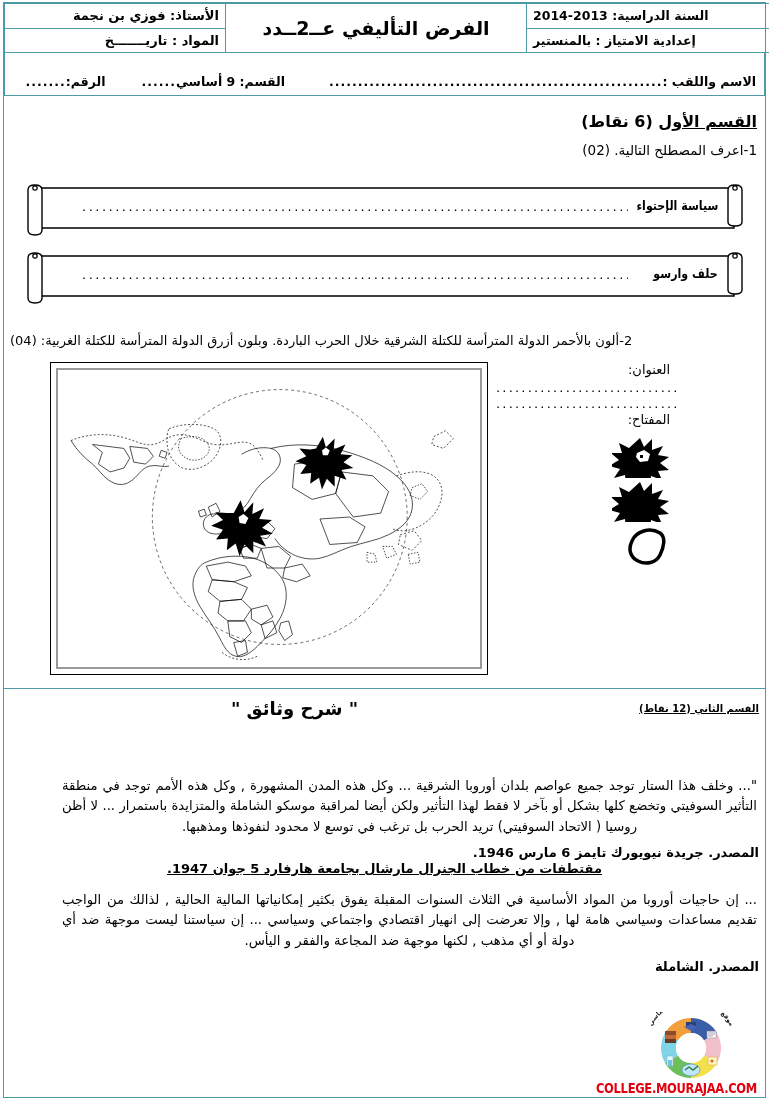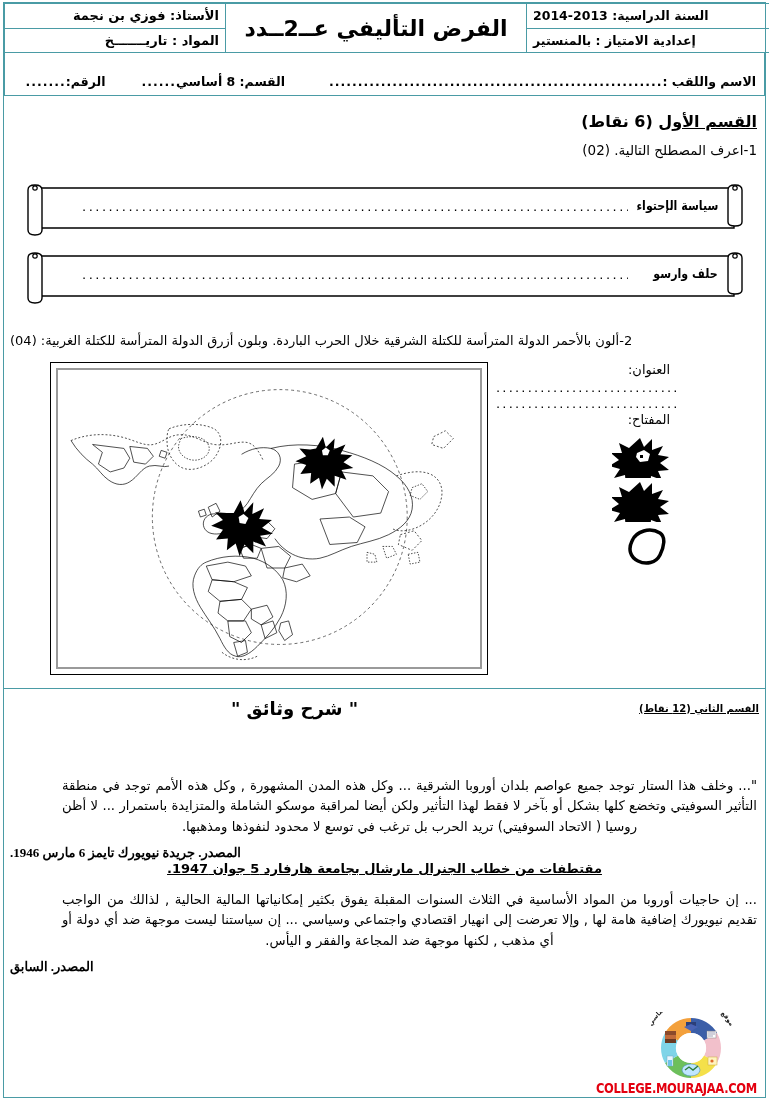--- a/index.html
+++ b/index.html
@@ -46,21 +46,21 @@
     border: 1.2px solid #4a9ba5;
     padding: 1px 6px;
     vertical-align: middle;
     font-weight: bold;
     white-space: nowrap;
   }
   .cell-right { width: 208px; text-align: right; font-size: 13px; }
   .cell-mid   { width: 288px; text-align: center; }
   .cell-left  { width: 263px; text-align: left; font-size: 12.5px; }
   .exam-title {
-    font-size: 22px;
+    font-size: 19px;
     font-weight: bold;
     letter-spacing: 0px;
   }
   .hdr-mid-cell { height: 46px; }
 
   
   .student-row {
     position: absolute;
     left: 4px;
     top: 52px;
@@ -250,22 +250,21 @@
   }
   .doc-body-1 { top: 776px; }
   .doc-body-2 { top: 890px; }
 
   .doc-src {
     position: absolute;
     left: 10px;
     right: 10px;
     font-size: 13px;
     font-weight: bold;
-    text-align: left;
-    font-family: Liberation Serif, serif;
+    text-align: right;
   }
   .doc-src-1 { top: 845px; }
   .doc-src-2 { top: 959px; }
 
   
   .logo-wrap {
     position: absolute;
     left: 625px;
     top: 1012px;
     width: 132px;
@@ -303,21 +302,21 @@
       <td class="cell-left">إعدادية الامتياز : بالمنستير</td>
       <td class="cell-right">المواد : تاريـــــــخ</td>
     </tr>
   </tbody>
     </table>
 
   <div class="student-row">
     <span class="seg">الاسم واللقب :</span>
     <span class="seg dots-sm">..........................................................</span>
     <span class="gap-a"></span>
-    <span class="seg">القسم: 8 أساسي</span>
+    <span class="seg">القسم: 9 أساسي</span>
     <span class="seg dots-sm">......</span>
     <span class="gap-b"></span>
     <span class="seg">الرقم:</span>
     <span class="seg dots-sm">.......</span>
   </div>
 
   <div class="sec1-title">
     <span class="underlined">القسم الأول</span>
     <span>(6 نقاط)</span>
   </div>
@@ -465,22 +464,22 @@
       <span>القسم الثاني</span>
       <span>(12 نقاط)</span>
     </div>
     <div class="sec2-sub">" شرح وثائق  "</div>
   </div>
 
   <div class="doc-body doc-body-1">"... وخلف هذا الستار توجد جميع عواصم بلدان أوروبا الشرقية ... وكل هذه المدن المشهورة , وكل هذه الأمم توجد في منطقة التأثير السوفيتي وتخضع كلها بشكل أو بآخر لا فقط لهذا التأثير ولكن أيضا لمراقبة موسكو الشاملة والمتزايدة باستمرار ... لا أظن روسيا ( الاتحاد السوفيتي) تريد الحرب بل ترغب في توسع لا محدود لنفوذها ومذهبها.</div>
   <div class="doc-src doc-src-1">المصدر. جريدة نيويورك تايمز 6 مارس 1946.</div>
 
   <div class="doc-head doc-head-2">مقتطفات من خطاب الجنرال مارشال بجامعة هارفارد 5 جوان 1947.</div>
-  <div class="doc-body doc-body-2">... إن حاجيات أوروبا من المواد الأساسية في الثلاث السنوات المقبلة يفوق بكثير إمكانياتها المالية الحالية , لذالك من الواجب تقديم نيويورك إضافية هامة لها , وإلا تعرضت إلى انهيار اقتصادي واجتماعي وسياسي ... إن سياستنا ليست موجهة ضد أي دولة أو أي مذهب , لكنها موجهة ضد المجاعة والفقر و اليأس.</div>
-  <div class="doc-src doc-src-2">المصدر. السابق</div>
+  <div class="doc-body doc-body-2">... إن حاجيات أوروبا من المواد الأساسية في الثلاث السنوات المقبلة يفوق بكثير إمكانياتها المالية الحالية , لذالك من الواجب تقديم مساعدات وسياسي هامة لها , وإلا تعرضت إلى انهيار اقتصادي واجتماعي وسياسي ... إن سياستنا ليست موجهة ضد أي دولة أو أي مذهب , لكنها موجهة ضد المجاعة والفقر و اليأس.</div>
+  <div class="doc-src doc-src-2">المصدر. الشاملة</div>
 
   <div class="logo-wrap">
     <svg width="112" height="68" viewBox="0 0 112 68">
       <g transform="translate(56,36)">
 
         <path d="M0,-30 A30,30 0 0 1 25.98,-15 L13,-7.5 A15,15 0 0 0 0,-15 Z" fill="#3b5ea8"></path>
         <path d="M25.98,-15 A30,30 0 0 1 25.98,15 L13,7.5 A15,15 0 0 0 13,-7.5 Z" fill="#f2c0cb"></path>
         <path d="M25.98,15 A30,30 0 0 1 0,30 L0,15 A15,15 0 0 0 13,7.5 Z" fill="#f4e04a"></path>
         <path d="M0,30 A30,30 0 0 1 -25.98,15 L-13,7.5 A15,15 0 0 0 0,15 Z" fill="#6dbf5c"></path>
         <path d="M-25.98,15 A30,30 0 0 1 -25.98,-15 L-13,-7.5 A15,15 0 0 0 -13,7.5 Z" fill="#7fd4e8"></path>

